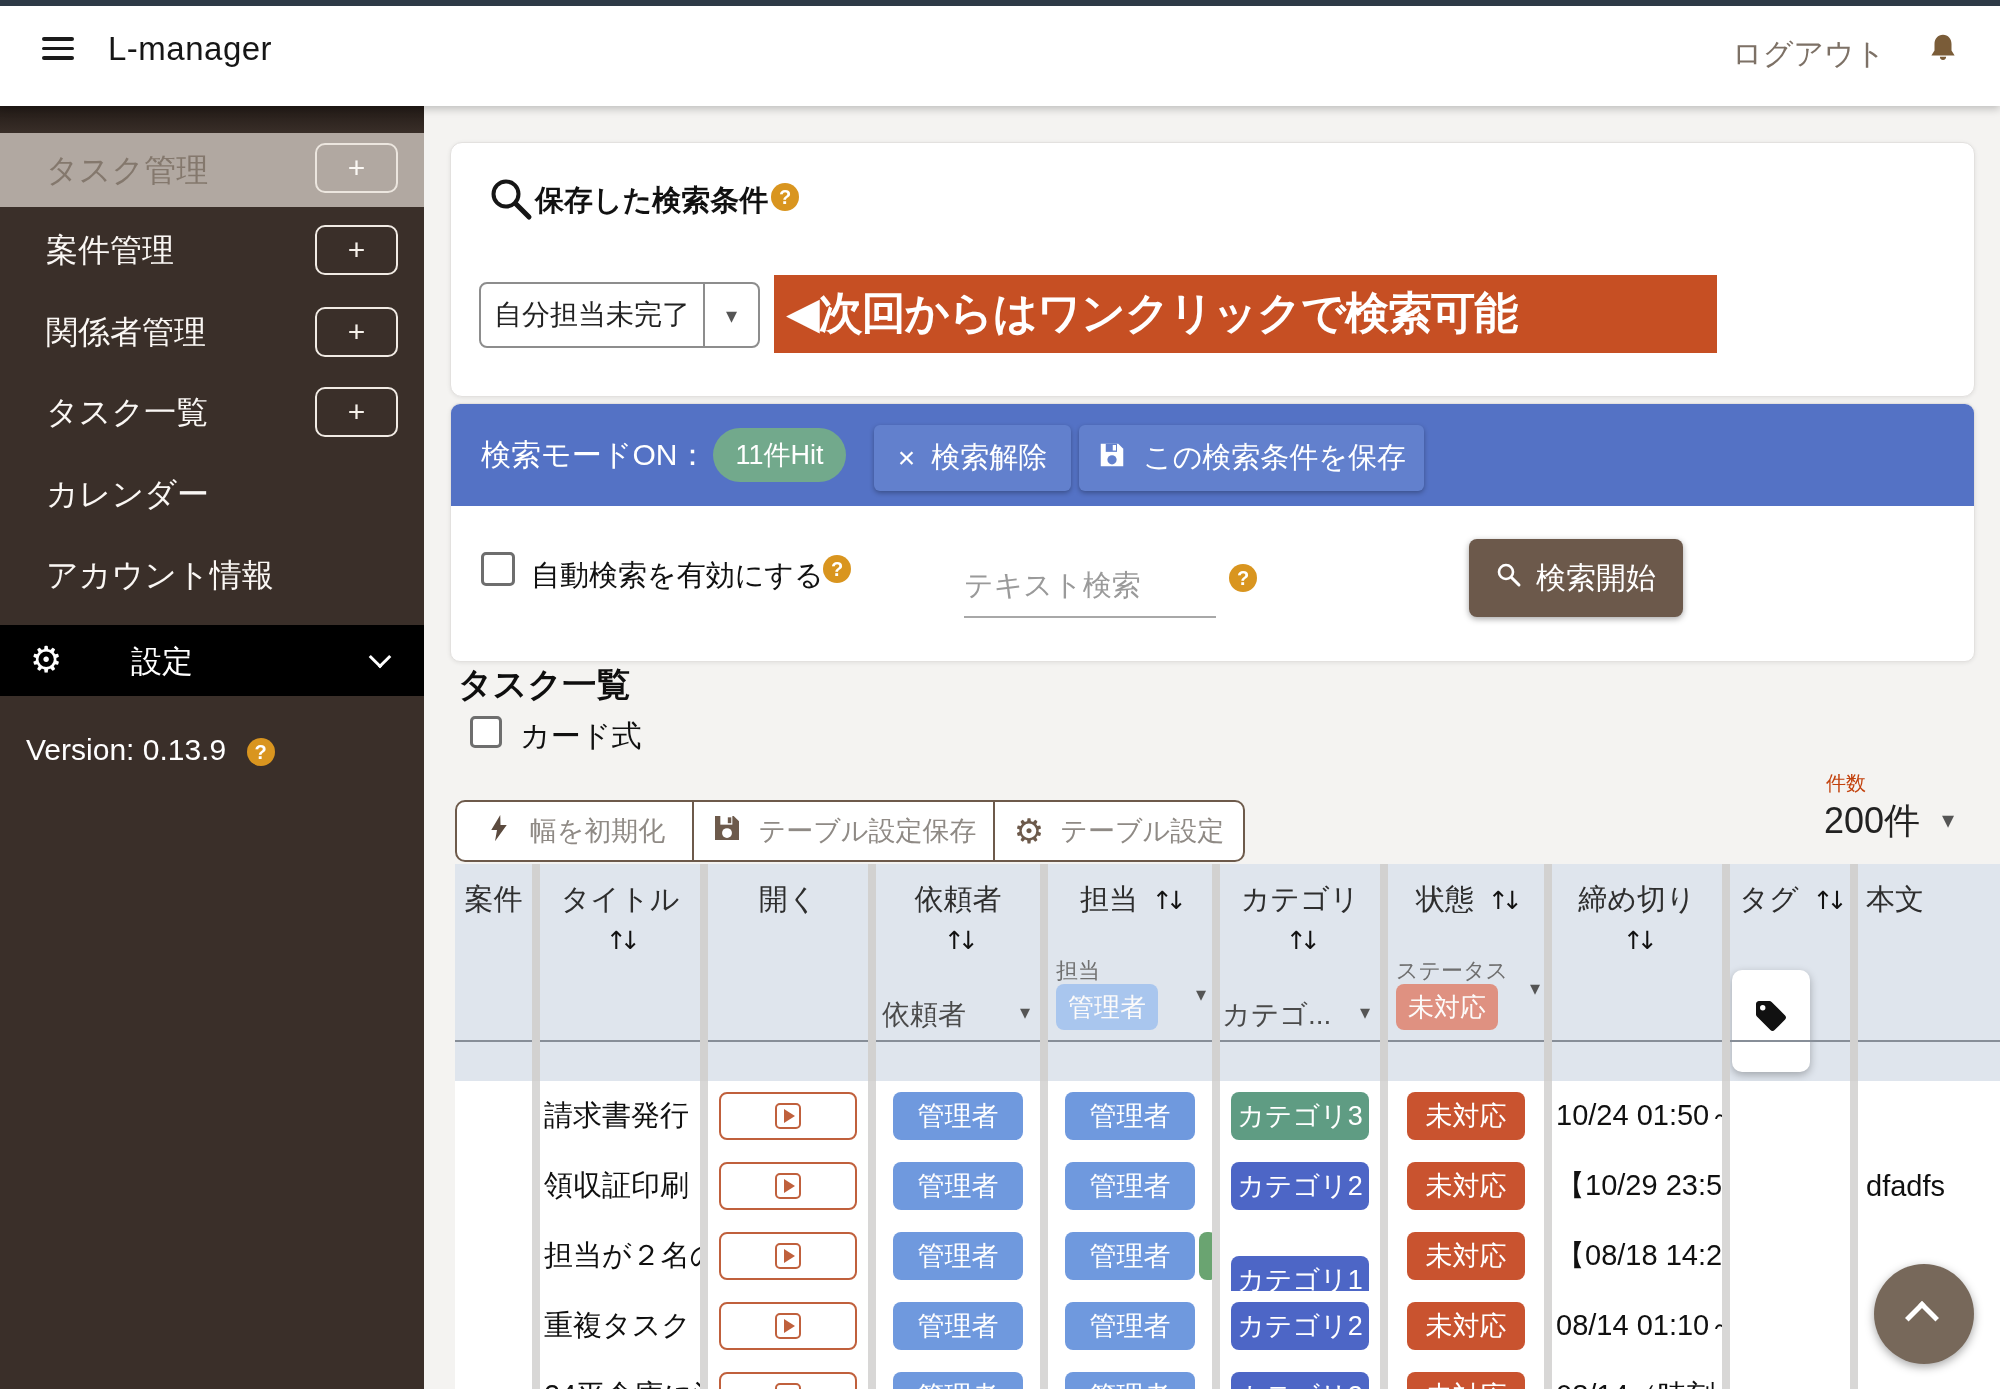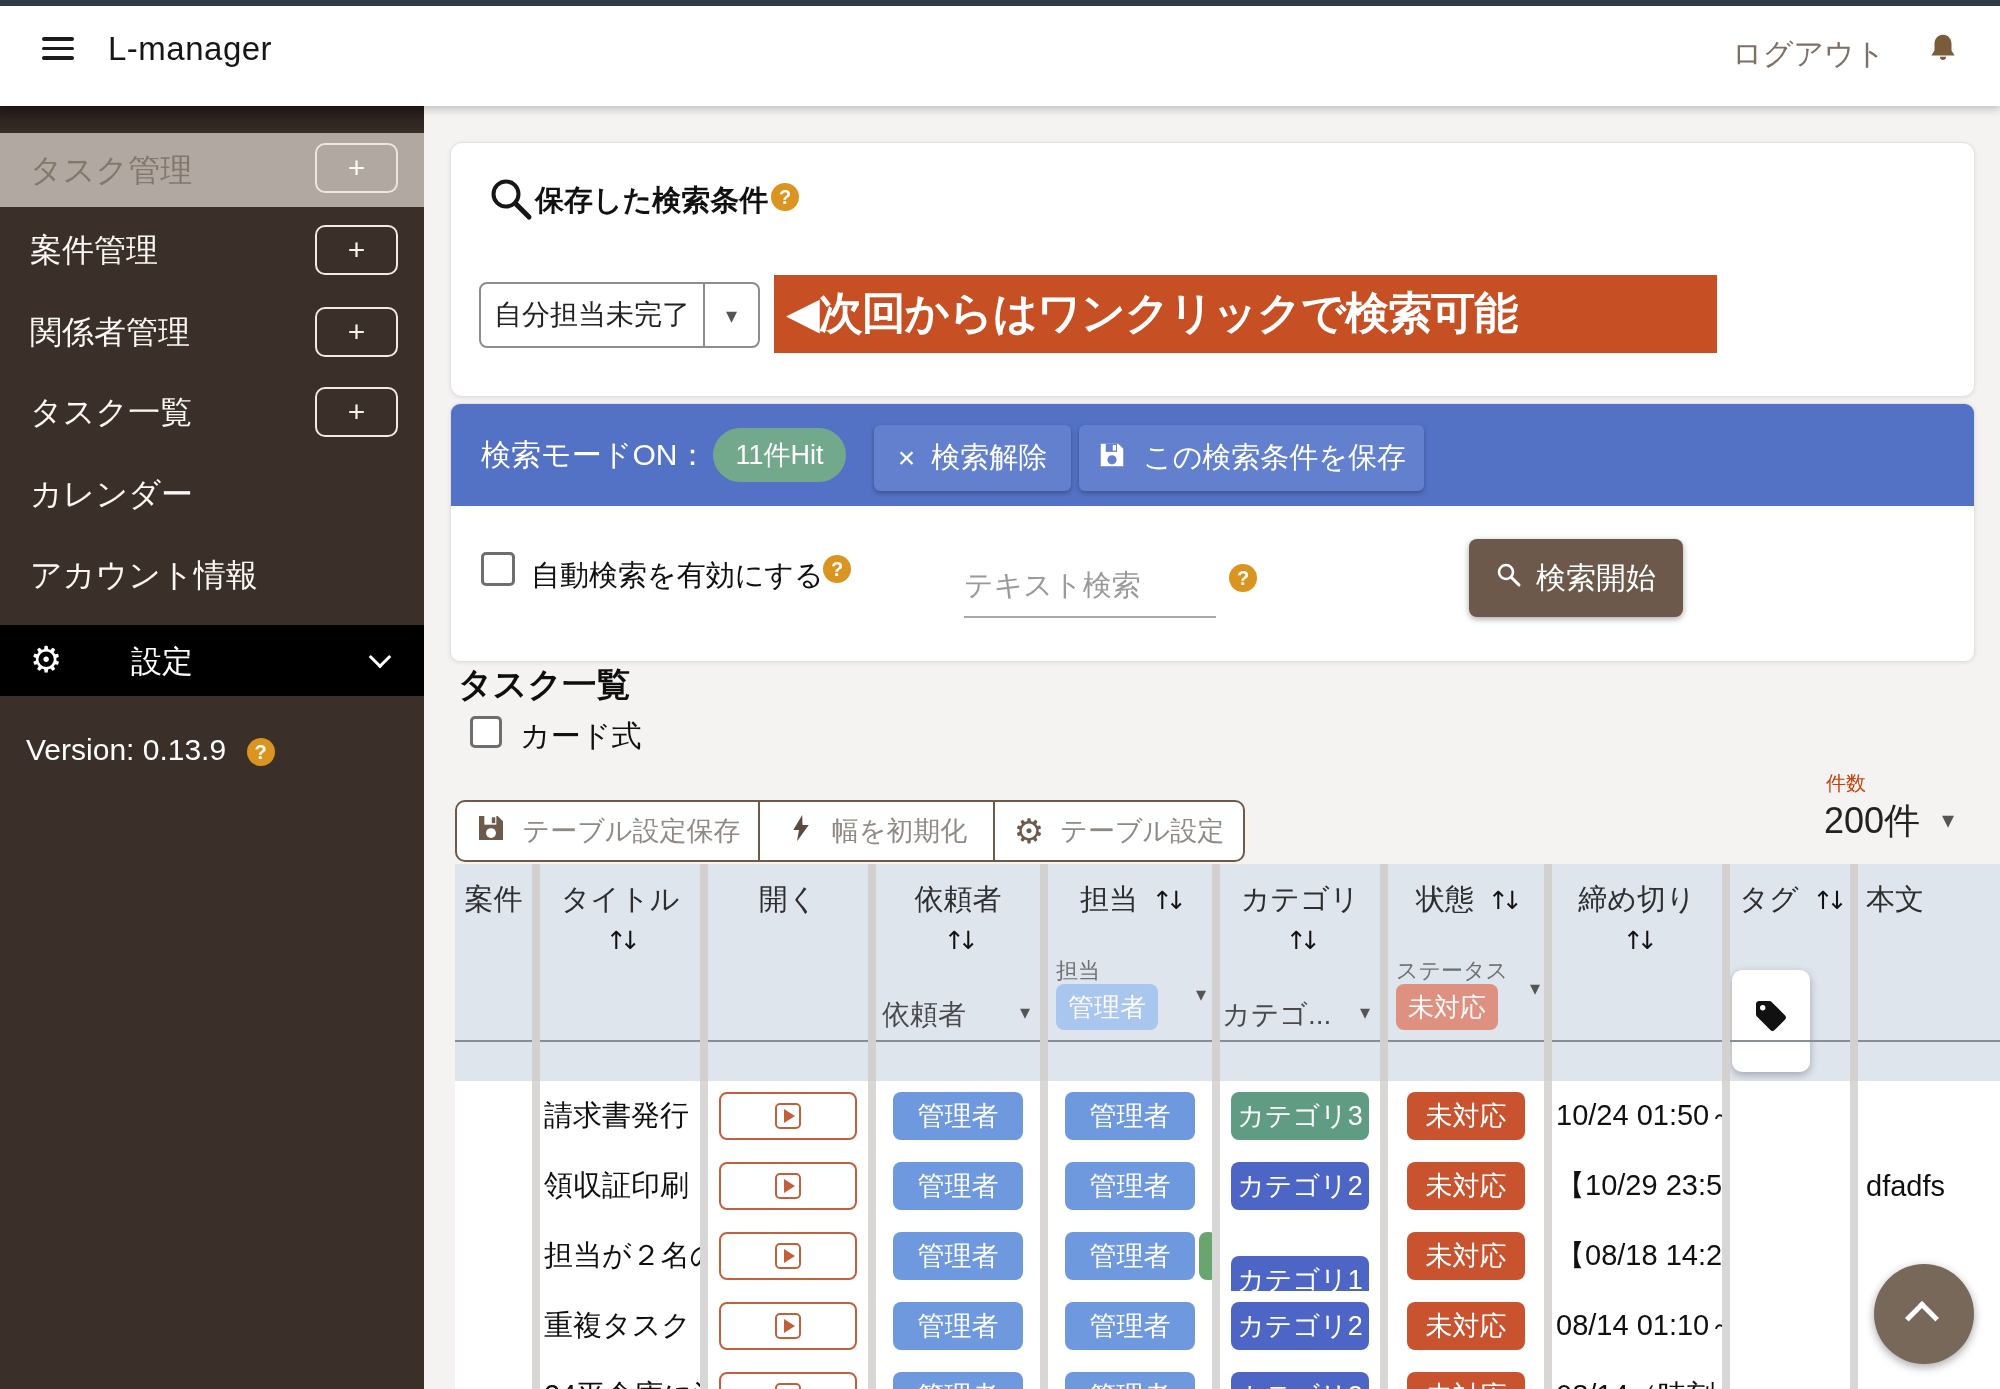--- a/index.html
+++ b/index.html
@@ -15,21 +15,21 @@
   #burger i { display:block; height:3.5px; background:#1b1b1b; border-radius:2px; margin-bottom:6px; }
   #app-title { position:absolute; left:108px; top:24px; font-size:33px; color:#161616; letter-spacing:.5px; }
   #logout { position:absolute; left:1732px; top:28px; font-size:30px; color:#7d7166; cursor:pointer; }
   #bell { position:absolute; left:1926px; top:26px; }
 
   
   #sidebar { position:absolute; left:0; top:90px; width:424px; height:1299px; background:#3a2f29; z-index:10; }
   #sidebar::before { content:""; position:absolute; left:0; top:0; width:100%; height:44px;
     background:linear-gradient(#140e0b,rgba(20,14,11,0)); }
   .nav-item { position:absolute; left:0; width:424px; height:74px; line-height:74px;
-    color:#faf7f4; font-size:32px; padding-left:30px; cursor:pointer; }
+    color:#faf7f4; font-size:32px; padding-left:46px; cursor:pointer; }
   .nav-item.active { background:#b1a8a1; color:#84786d; }
   .plus-btn { position:absolute; left:315px; width:83px; height:50px; border:2px solid #f1ebe4;
     border-radius:10px; color:#f6f1ea; font-size:30px; display:flex; align-items:center;
     justify-content:center; cursor:pointer; }
   #settings-row { position:absolute; left:0; top:535px; width:424px; height:71px; background:#000;
     color:#fff; cursor:pointer; }
   #settings-row .gear { position:absolute; left:30px; top:14px; font-size:36px;
     font-family:"DejaVu Sans",sans-serif; }
   #settings-row .lbl { position:absolute; left:131px; top:16px; font-size:31px; }
   #settings-row .chev { position:absolute; left:372px; top:24px; width:16px; height:16px;
@@ -282,39 +282,39 @@
         </span>
         <span>検索開始</span>
       </div>
     </div>
 
     <div id="list-heading">タスク一覧</div>
     <div class="cbox" id="card-toggle-box"></div>
     <div id="card-toggle-label">カード式</div>
 
     <div id="toolbar">
+      <div class="tb-btn" id="tb-reset">
+        <span>
+          <svg viewBox="0 0 24 24" width="30" height="30">
+            <path d="M13 1.5 5.8 13.5h4.6L8.8 22.5 18.2 9.5h-5z" fill="#5b4a3e"></path>
+          </svg>
+        </span>
+        <span>幅を初期化</span>
+      </div>
       <div class="tb-btn" id="tb-save">
         <span>
           <svg viewBox="0 0 24 24" width="32" height="32">
             <path d="M3 3h14l4 4v14H3z" fill="#6d5a4b"></path>
             <rect x="7" y="3" width="9" height="6.5" fill="#fff"></rect>
             <rect x="12.6" y="4" width="2.6" height="4.4" fill="#6d5a4b"></rect>
             <circle cx="12" cy="15.8" r="3.7" fill="#fff"></circle>
           </svg>
         </span>
         <span>テーブル設定保存</span>
       </div>
-      <div class="tb-btn" id="tb-reset">
-        <span>
-          <svg viewBox="0 0 24 24" width="30" height="30">
-            <path d="M13 1.5 5.8 13.5h4.6L8.8 22.5 18.2 9.5h-5z" fill="#5b4a3e"></path>
-          </svg>
-        </span>
-        <span>幅を初期化</span>
-      </div>
       <div class="tb-btn" id="tb-settings">
         <span class="tb-gear">⚙</span>
         <span>テーブル設定</span>
       </div>
     </div>
 
     <div id="count-select">
       <div id="count-label">件数</div>
       <div id="count-value">200件</div>
       <span id="count-caret">▾</span>

